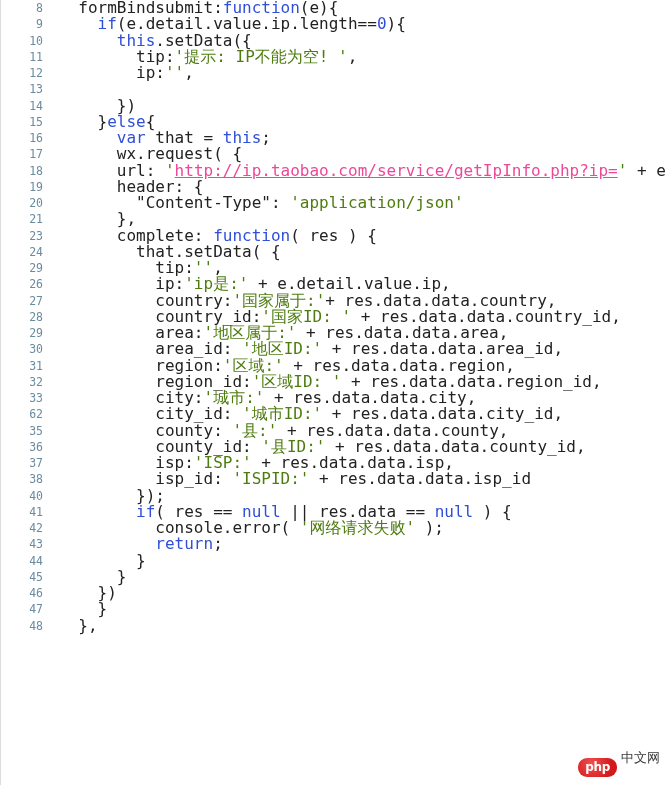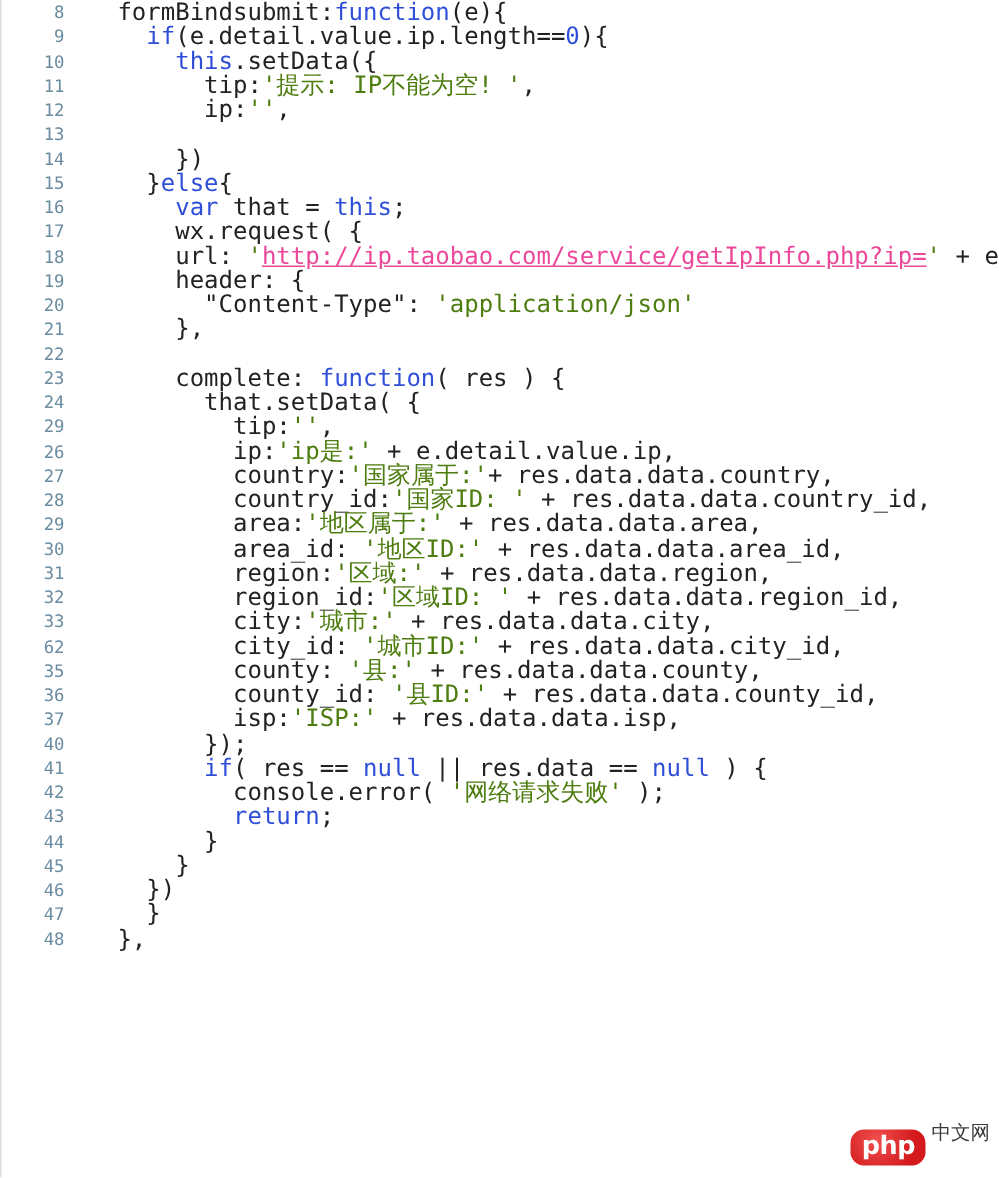--- a/index.html
+++ b/index.html
@@ -76,21 +76,21 @@
     user-select: none;
   }
   .wm-badge {
     display: inline-flex;
     align-items: center;
     justify-content: center;
     background: #d81e20;
     background: radial-gradient(circle at 35% 30%, #f0504f 0%, #d3191b 70%);
     color: #ffffff;
     font-family: "DejaVu Sans", "Liberation Sans", sans-serif;
-    font-size: 17px;
+    font-size: 12px;
     font-weight: bold;
     line-height: 1;
     padding: 3px 7px 4px 7px;
     border-radius: 9px;
     letter-spacing: -0.3px;
     margin-top: 20px;
   }
   .wm-text {
     color: #3b3b3b;
     font-family: "DejaVu Sans", "Liberation Sans", sans-serif;
@@ -157,24 +157,20 @@
         </tr>
         <tr class="code-row">
           <td class="gutter">20</td>
           <td class="codecell"><span class="tok-plain">        "Content-Type": </span><span class="tok-str">'application/json'</span></td>
         </tr>
         <tr class="code-row">
           <td class="gutter">21</td>
           <td class="codecell"><span class="tok-plain">      },</span></td>
         </tr>
         <tr class="code-row">
-          <td class="gutter">22</td>
-          <td class="codecell">&nbsp;</td>
-        </tr>
-        <tr class="code-row">
           <td class="gutter">23</td>
           <td class="codecell"><span class="tok-plain">      complete: </span><span class="tok-kw">function</span><span class="tok-plain">( res ) {</span></td>
         </tr>
         <tr class="code-row">
           <td class="gutter">24</td>
           <td class="codecell"><span class="tok-plain">        that.setData( {</span></td>
         </tr>
         <tr class="code-row">
           <td class="gutter">29</td>
           <td class="codecell"><span class="tok-plain">          tip:</span><span class="tok-str">''</span><span class="tok-plain">,</span></td>
@@ -219,20 +215,24 @@
           <td class="gutter">35</td>
           <td class="codecell"><span class="tok-plain">          county: </span><span class="tok-str">'县:'</span><span class="tok-plain"> + res.data.data.county,</span></td>
         </tr>
         <tr class="code-row">
           <td class="gutter">36</td>
           <td class="codecell"><span class="tok-plain">          county_id: </span><span class="tok-str">'县ID:'</span><span class="tok-plain"> + res.data.data.county_id,</span></td>
         </tr>
         <tr class="code-row">
           <td class="gutter">37</td>
           <td class="codecell"><span class="tok-plain">          isp:</span><span class="tok-str">'ISP:'</span><span class="tok-plain"> + res.data.data.isp,</span></td>
+        </tr>
+        <tr class="code-row">
+          <td class="gutter">38</td>
+          <td class="codecell"><span class="tok-plain">          isp_id: </span><span class="tok-str">'ISPID:'</span><span class="tok-plain"> + res.data.data.isp_id</span></td>
         </tr>
         <tr class="code-row">
           <td class="gutter">40</td>
           <td class="codecell"><span class="tok-plain">        });</span></td>
         </tr>
         <tr class="code-row">
           <td class="gutter">41</td>
           <td class="codecell"><span class="tok-plain">        </span><span class="tok-kw">if</span><span class="tok-plain">( res == </span><span class="tok-kw">null</span><span class="tok-plain"> || res.data == </span><span class="tok-kw">null</span><span class="tok-plain"> ) {</span></td>
         </tr>
         <tr class="code-row">

